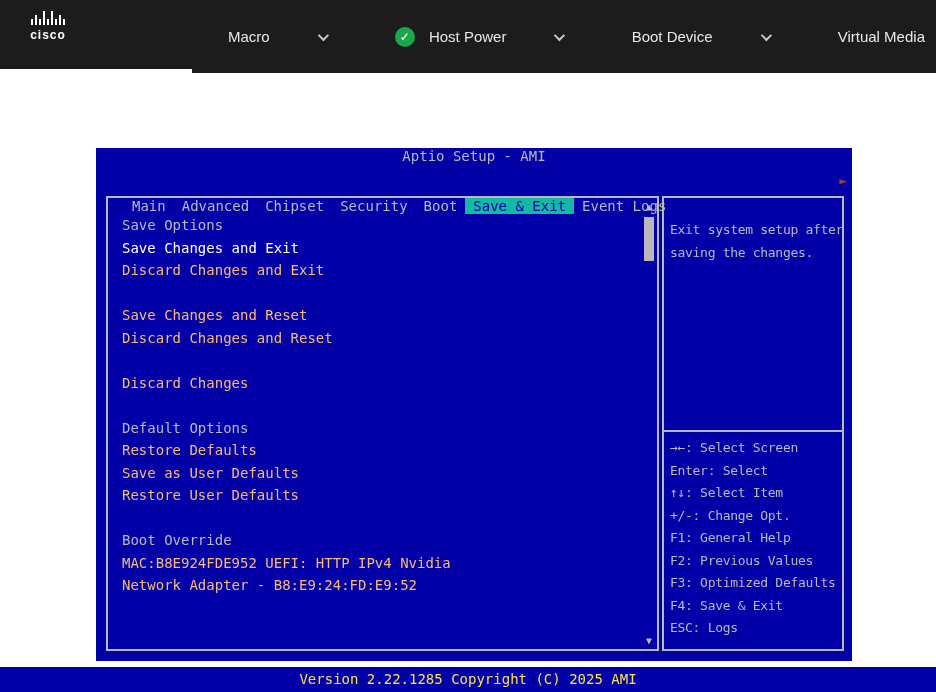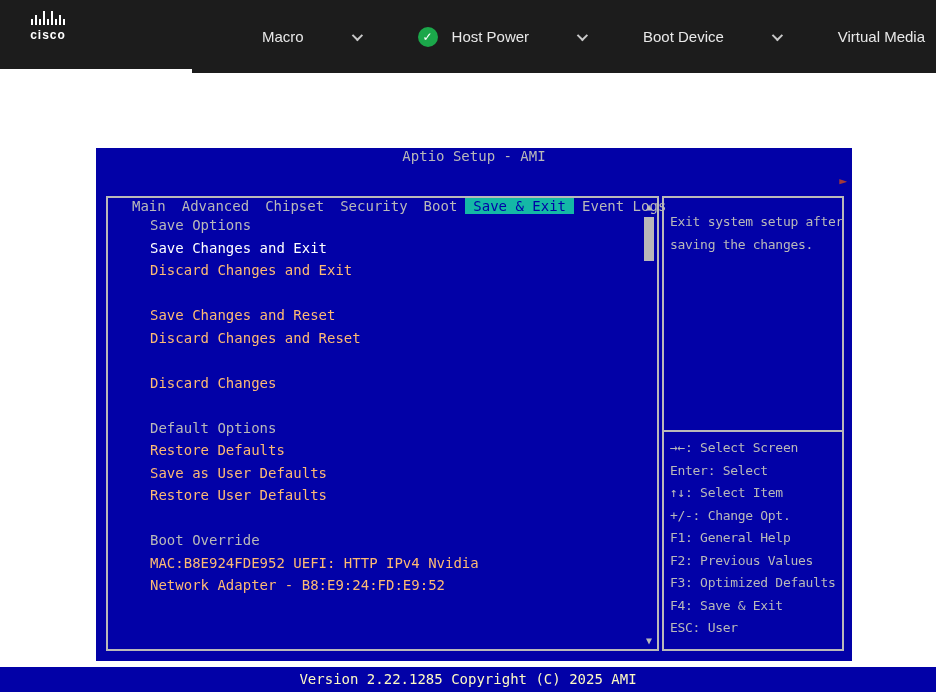--- a/index.html
+++ b/index.html
@@ -8,21 +8,21 @@
   .screen { position:relative; width:936px; height:692px; background:#ffffff; }
 
   
   .topbar { position:absolute; left:0; top:0; width:936px; height:73px; background:#1c1c1c; }
   .logo { position:absolute; left:18px; top:10px; width:60px; text-align:center; }
   .logo-bars { display:flex; align-items:flex-end; justify-content:center; gap:2px; height:15px; }
   .logo-bars i { display:block; width:2px; background:#ffffff; }
   .logo-word { color:#ffffff; font-weight:bold; font-size:12px; letter-spacing:1px; line-height:20px; }
   .tab-underline { position:absolute; left:0; bottom:0; width:192px; height:4px; background:#ffffff; }
 
-  .topmenus { position:absolute; left:262px; right:11px; top:0; height:73px;
+  .topmenus { position:absolute; left:228px; right:11px; top:0; height:73px;
               display:flex; align-items:center; justify-content:space-between;text-align:right; }
   .menu-item { display:flex; align-items:center; color:#e8e8e8; font-size:15px; cursor:pointer; }
   .chev { display:inline-block; width:8px; height:8px; border-right:2px solid #c9c9c9;
           border-bottom:2px solid #c9c9c9; transform:rotate(45deg) translateY(-2px);
           margin-left:48px; }
   .status-dot { display:inline-flex; align-items:center; justify-content:center;
                 width:20px; height:20px; border-radius:50%; background:#1ba74a;
                 color:#ffffff; font-size:12px; margin-right:14px; }
 
   
@@ -30,42 +30,42 @@
           background:#0201a7; font-family:"DejaVu Sans Mono", monospace; font-size:14px; }
   .bios-title { text-align:center; color:#b9b9b9; }
   .bios-tabs { position:absolute; left:0; top:25px; width:100%; height:19px;
                display:flex; align-items:center; padding-left:28px; }
   .tab { color:#b9b9b9; padding:0 8px; white-space:nowrap; cursor:pointer;margin-top:46px; }
   .tab.selected { background:#14b8a6; color:#0201a7; }
   .tab-arrow { position:absolute; right:5px; top:0; color:#a33a3a; font-size:13px; }
 
   .left-box { position:absolute; left:10px; top:48px; width:553px; height:455px;
               border:2px solid #b9b9b9; }
-  .left-lines { padding:16px 20px 0 14px;margin-left:28px; }
+  .left-lines { padding:16px 20px 0 14px; }
   .bline { height:22.5px; line-height:22.5px; white-space:nowrap; }
   .bline.heading  { color:#b9b9b9; }
   .bline.item     { color:#fdba74; cursor:pointer; }
   .bline.selected { color:#ffffff; cursor:pointer; }
 
   .scrollbar { position:absolute; top:1px; right:2px; bottom:1px; width:12px; }
   .scroll-up { height:16px; text-align:center; color:#b9b9b9; font-size:10px; line-height:16px; cursor:pointer; }
   .scroll-thumb { margin:2px 1px 0 1px; height:44px; background:#b9b9b9; cursor:pointer; }
   .scroll-down { position:absolute; bottom:0; width:100%; text-align:center; color:#b9b9b9;
                  font-size:10px; line-height:14px; cursor:pointer; }
 
   .right-box { position:absolute; left:566px; top:48px; width:182px; height:455px;
                border:2px solid #b9b9b9; font-size:13px; letter-spacing:-0.3px; }
-  .help-top { height:234px; border-bottom:2px solid #b9b9b9; padding:13px 4px 0 6px; color:#b9b9b9; }
+  .help-top { height:234px; border-bottom:2px solid #b9b9b9; padding:21px 4px 0 6px; color:#b9b9b9; }
   .help-line { line-height:22.5px; white-space:nowrap; }
   .help-keys { padding:5px 2px 0 6px; color:#b9b9b9; }
   .key-line { line-height:22.5px; white-space:nowrap; }
 
   
   .bios-footer { position:absolute; left:0; top:667px; width:936px; height:25px;
-                 background:#0201a7; color:#fef9c3; text-align:center; line-height:25px;
+                 background:#0201a7; color:#fde047; text-align:center; line-height:25px;
                  font-family:"DejaVu Sans Mono", monospace; font-size:14px; }
 </style>
 </head>
 <body>
 
 <div class="screen">
 
   <div class="topbar">
     <div class="logo">
       <div class="logo-bars">
@@ -154,20 +154,20 @@
       </div>
       <div class="help-keys">
         <div class="key-line">→←: Select Screen</div>
         <div class="key-line">Enter: Select</div>
         <div class="key-line">↑↓: Select Item</div>
         <div class="key-line">+/-: Change Opt.</div>
         <div class="key-line">F1: General Help</div>
         <div class="key-line">F2: Previous Values</div>
         <div class="key-line">F3: Optimized Defaults</div>
         <div class="key-line">F4: Save &amp; Exit</div>
-        <div class="key-line">ESC: User</div>
+        <div class="key-line">ESC: Logs</div>
       </div>
     </div>
   </div>
 
   <div class="bios-footer">Version 2.22.1285 Copyright (C) 2025 AMI</div>
 
 </div>
 
 </body></html>

